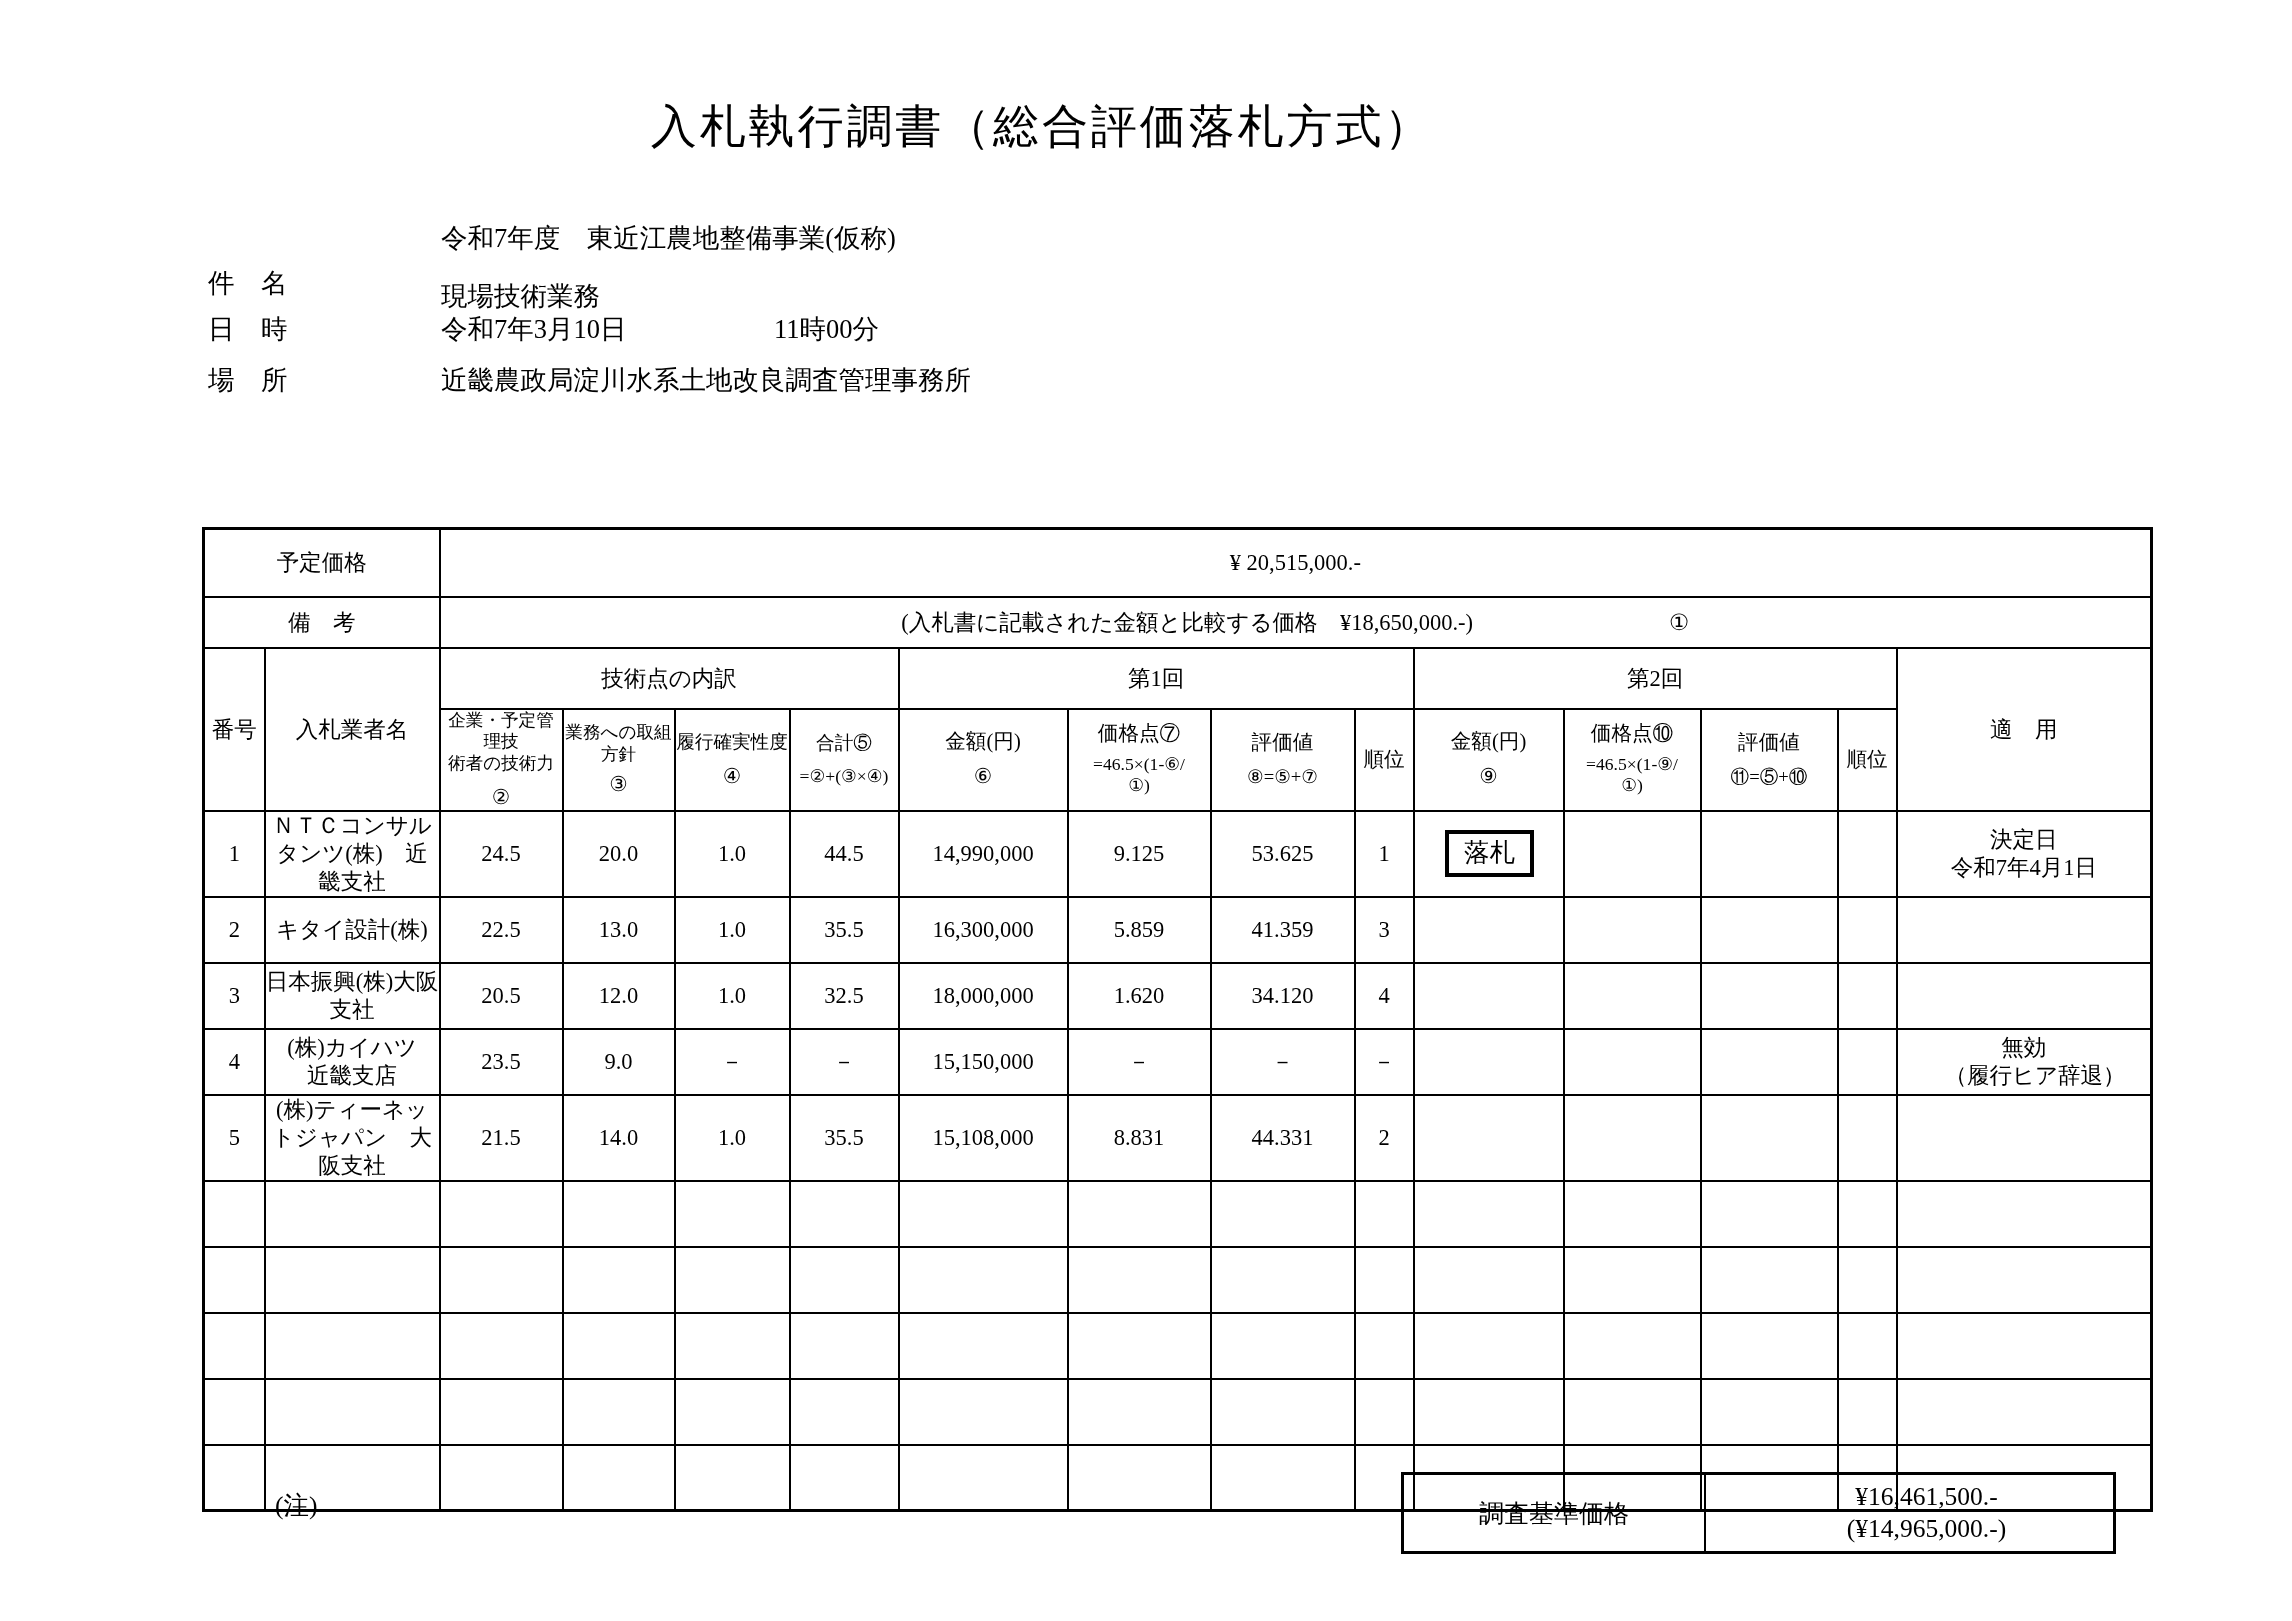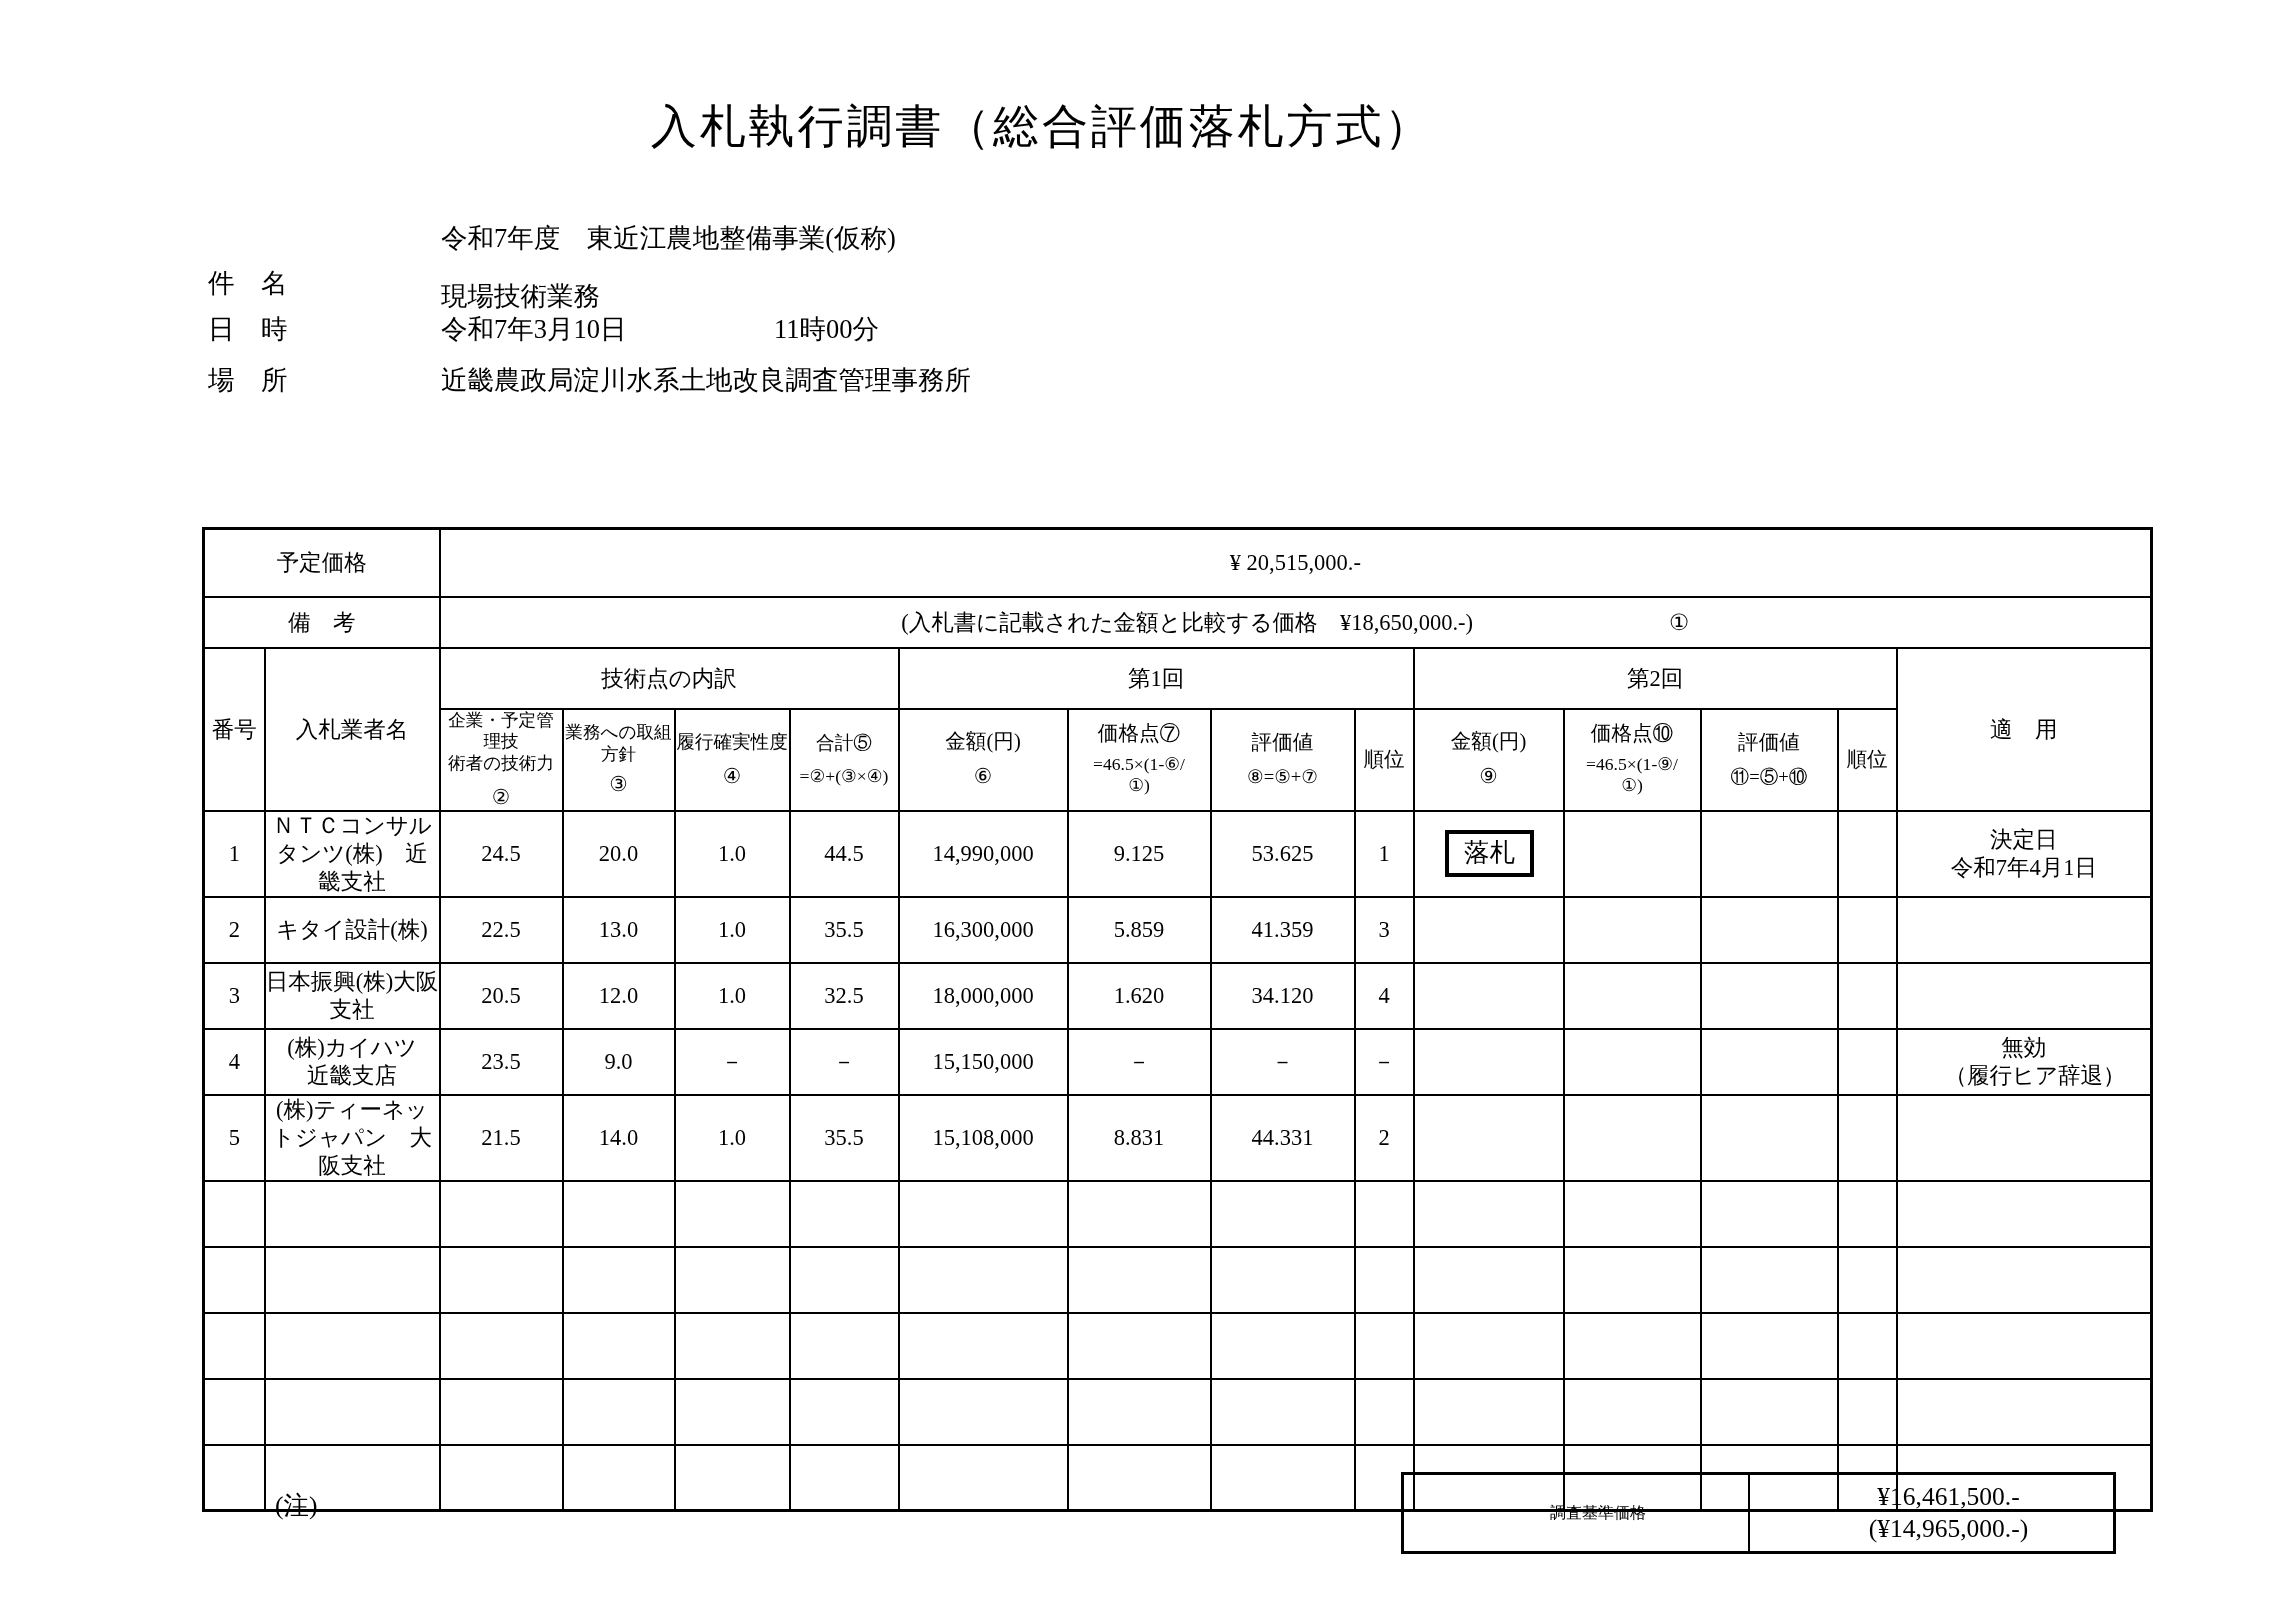--- a/index.html
+++ b/index.html
@@ -62,21 +62,21 @@
   }
   .note{position:absolute;top:1488px;font-size:25.5px;white-space:nowrap;}
   .note-label{left:275px;}
   .note-text{left:368px;}
   .base-box{
     position:absolute;left:1401px;top:1472px;width:715px;height:82px;
     border:3.9px solid #000;display:flex;box-sizing:border-box;
   }
   .base-label{
     width:300px;border-right:2.9px solid #000;display:flex;
-    align-items:center;justify-content:center;font-size:16px;padding-left:44px;
+    align-items:center;justify-content:center;font-size:25px;
   }
   .base-value{
     flex:1;display:flex;flex-direction:column;align-items:center;
     justify-content:center;font-size:25.5px;line-height:32px;padding-left:34px;
   }
 </style>
 </head>
 <body>
 
 <div class="doc">

